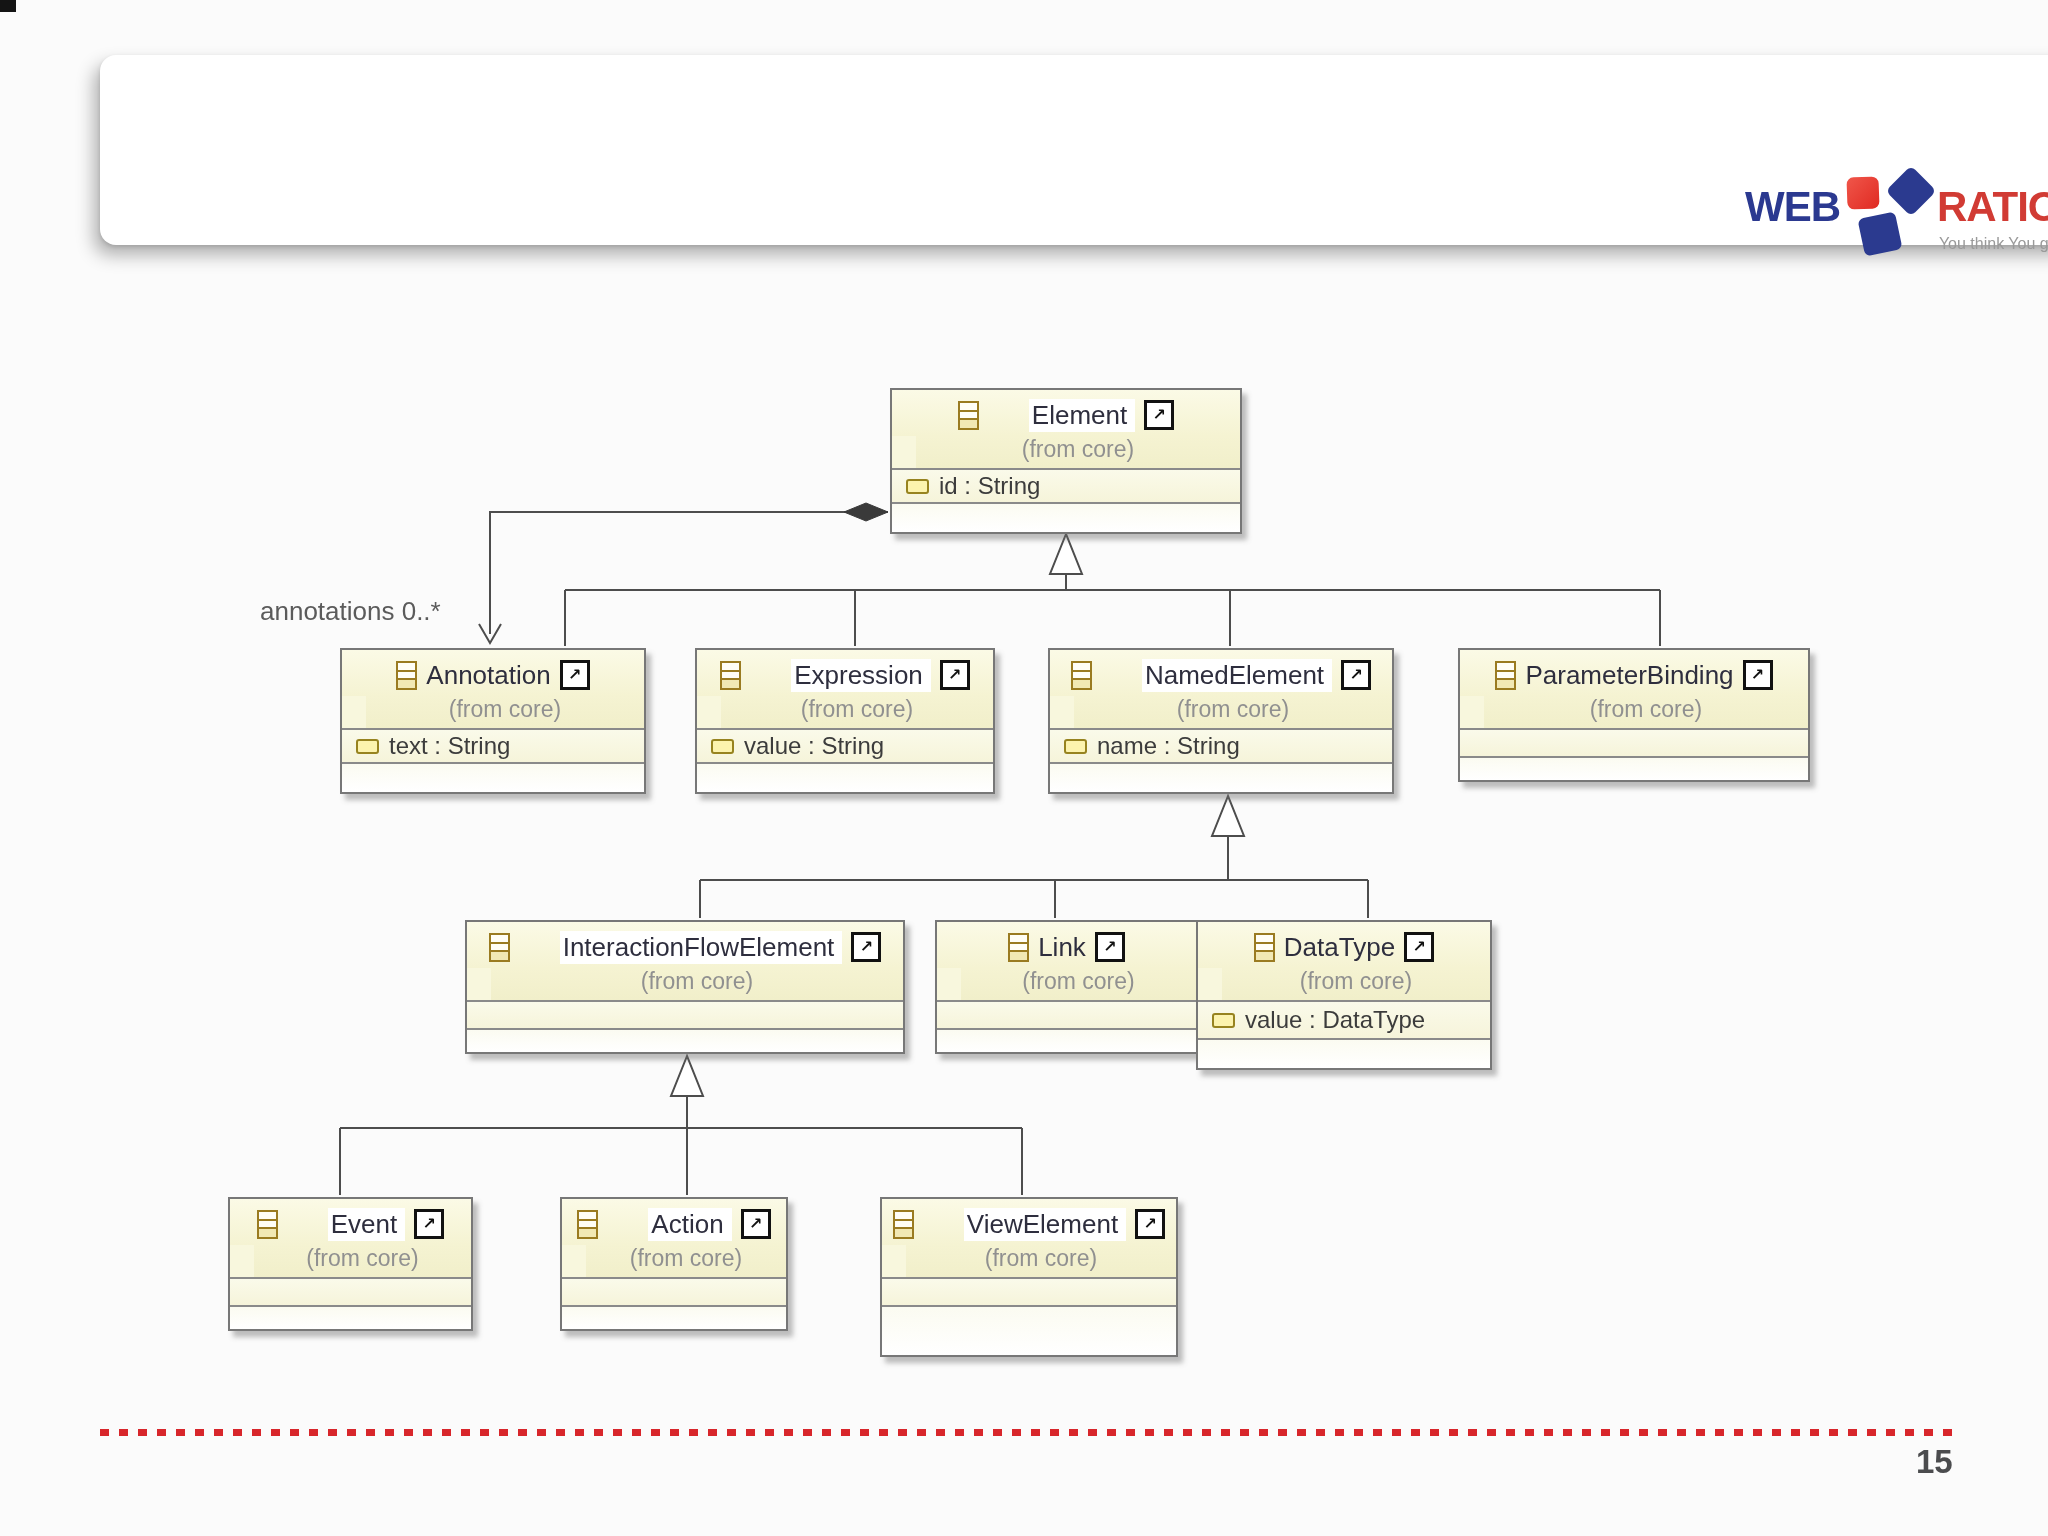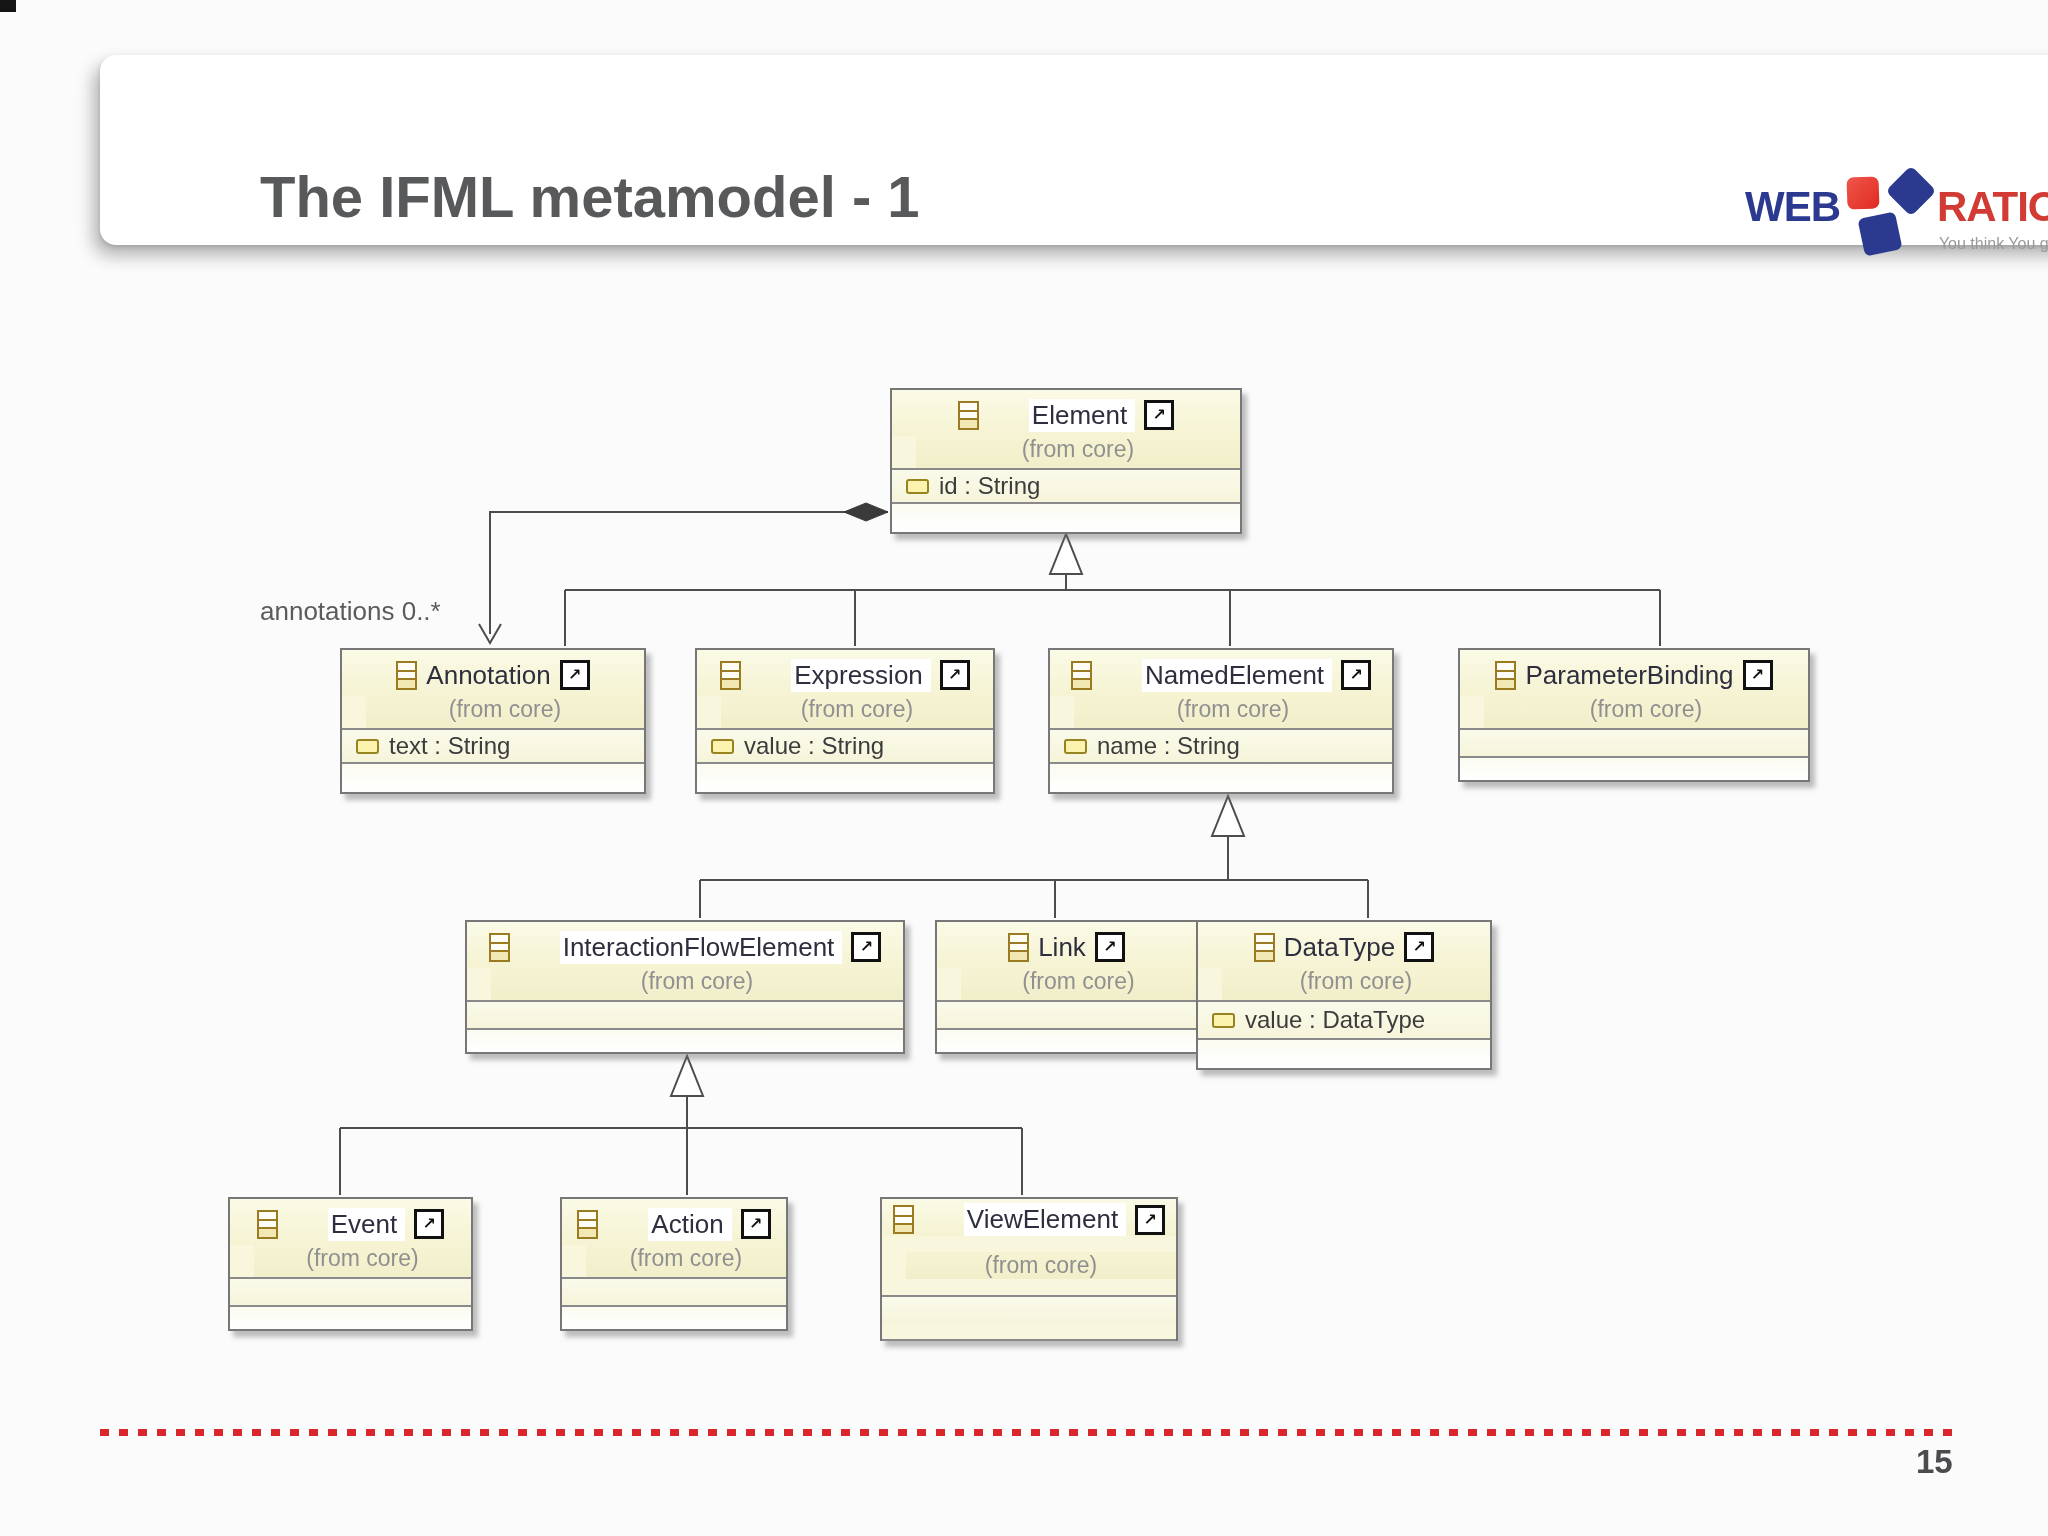--- a/index.html
+++ b/index.html
@@ -62,21 +62,20 @@
   .page-number{position:absolute;left:1916px;top:1443px;font-size:33px;font-weight:bold;color:#4b4c4e;}
 </style>
 </head>
 <body>
 
 <div class="stage">
 
   <div class="corner-speck"></div>
 
   <div class="title-card">
-    <div class="slide-title">The IFML metamodel - 1</div>
     <div class="logo">
       <span class="logo-web">WEB</span>
       <div class="cubes">
         <div class="cube cube-red"></div>
         <div class="cube cube-navy-1"></div>
         <div class="cube cube-navy-2"></div>
       </div>
       <span class="logo-ratio">RATIO</span>
 
       <span class="logo-tagline">You think You get</span>
@@ -219,21 +218,21 @@
     <div class="cname">
         <span class="cicon"></span>
       <span class="nm abstract">Action</span>
       <span class="nav">↗</span>
       </div>
     <div class="cfrom">(from core)</div>
     <div class="cattrs empty" style="height:26px;"></div>
     <div class="cops" style="flex:1;"></div>
   </div>
 
-  <div class="clsbox" style="left:880px;top:1197px;width:298px;height:144px;gap:16px;">
+  <div class="clsbox" style="left:880px;top:1197px;width:298px;height:160px;">
     <div class="cname">
         <span class="cicon"></span>
       <span class="nm abstract">ViewElement</span>
       <span class="nav">↗</span>
       </div>
     <div class="cfrom">(from core)</div>
     <div class="cattrs empty" style="height:26px;"></div>
     <div class="cops" style="flex:1;"></div>
   </div>
 

